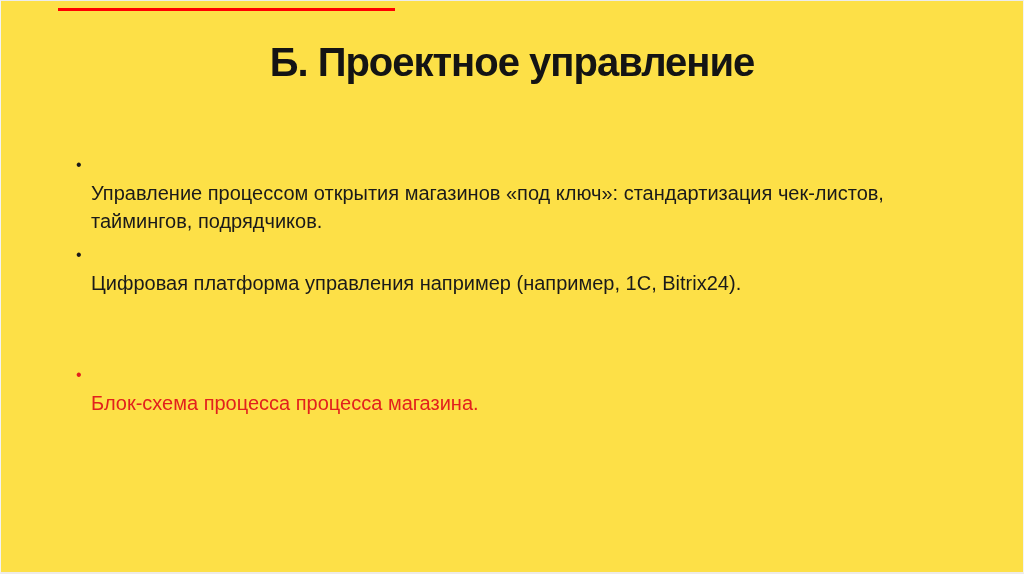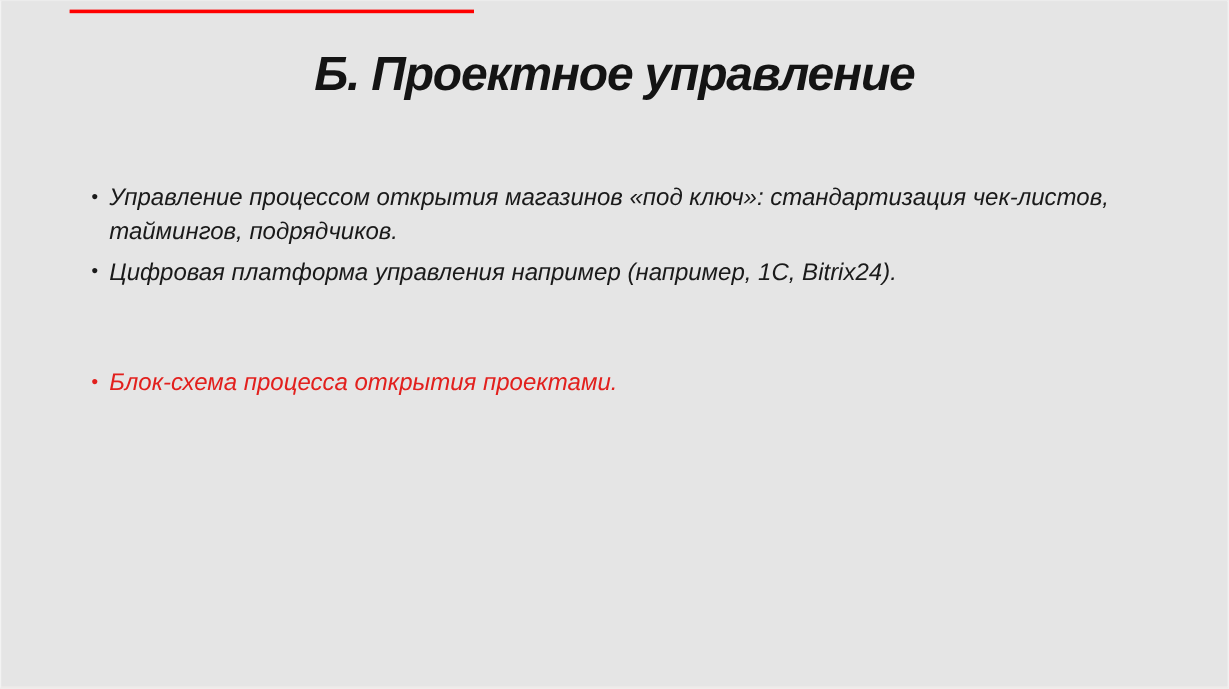--- a/index.html
+++ b/index.html
@@ -62,43 +62,44 @@
   }
   .bullet-marker {
     flex: 0 0 15px;
     width: 15px;
     font-size: 16px;
     line-height: 28px;
   }
   .bullet-text {
     flex: 1 1 auto;
     white-space: pre-line;
+    margin-top: 28px;
   }
 </style>
 </head>
 <body>
 
-<div class="slide" style="background: #e5e5e5; font-style: italic;">
+<div class="slide" style="background: #fde047;">
 
   <div class="accent-line" style="background: rgb(255, 0, 0);"></div>
 
   <h1 class="title" style="color: rgb(20, 20, 20);">Б. Проектное управление</h1>
 
   <div class="bullets">
 
     <div class="bullet-item" style="color: rgb(26, 26, 26);">
       <span class="bullet-marker">•</span>
       <span class="bullet-text">Управление процессом открытия магазинов «под ключ»: стандартизация чек-листов,
 таймингов, подрядчиков.</span>
     </div>
 
     <div class="bullet-item" style="color: rgb(26, 26, 26);">
       <span class="bullet-marker">•</span>
       <span class="bullet-text">Цифровая платформа управления например (например, 1С, Bitrix24).</span>
     </div>
 
     <div class="bullet-item spaced" style="color: rgb(226, 32, 29);">
       <span class="bullet-marker">•</span>
-      <span class="bullet-text">Блок-схема процесса открытия проектами.</span>
+      <span class="bullet-text">Блок-схема процесса процесса магазина.</span>
     </div>
 
   </div>
 </div>
 
 </body></html>

